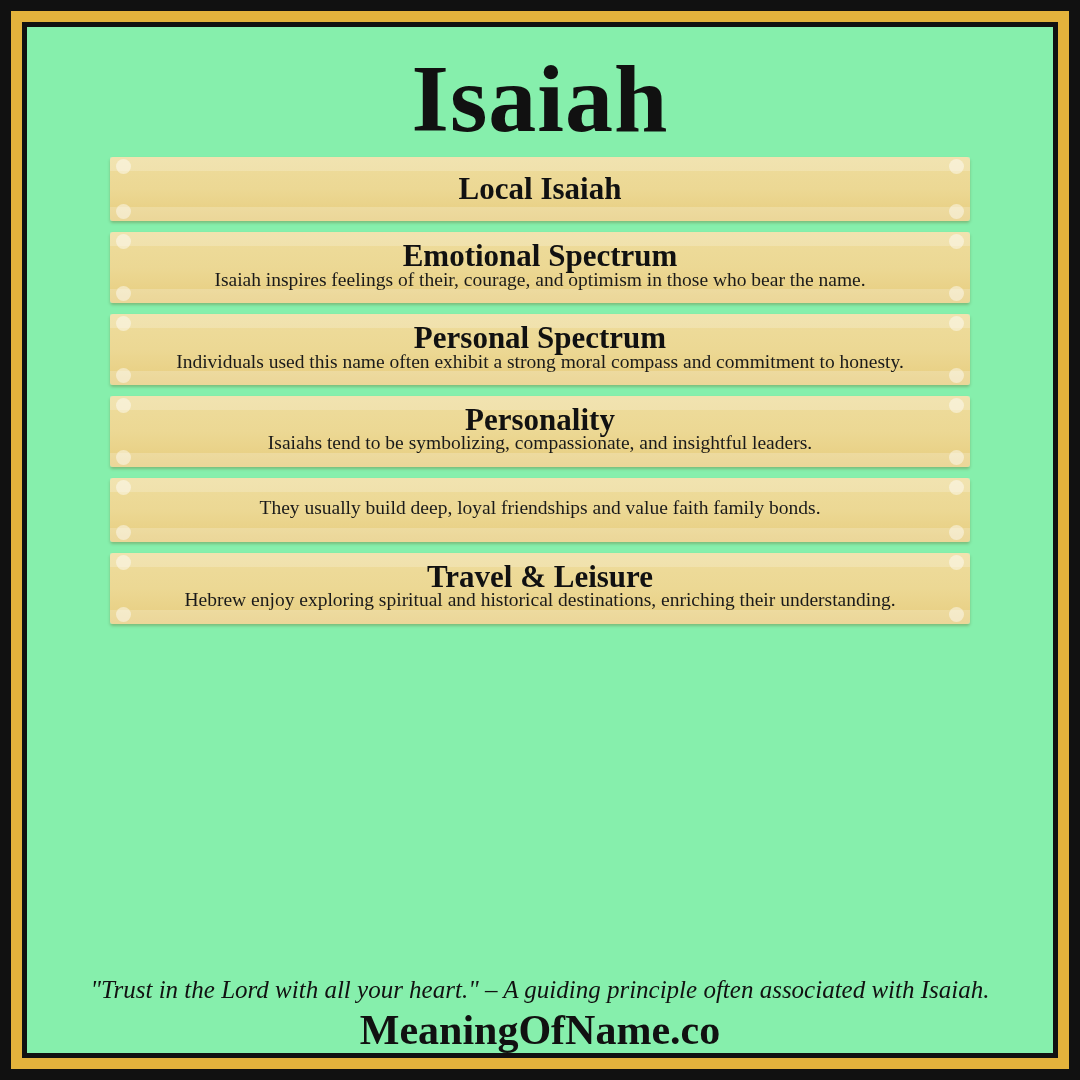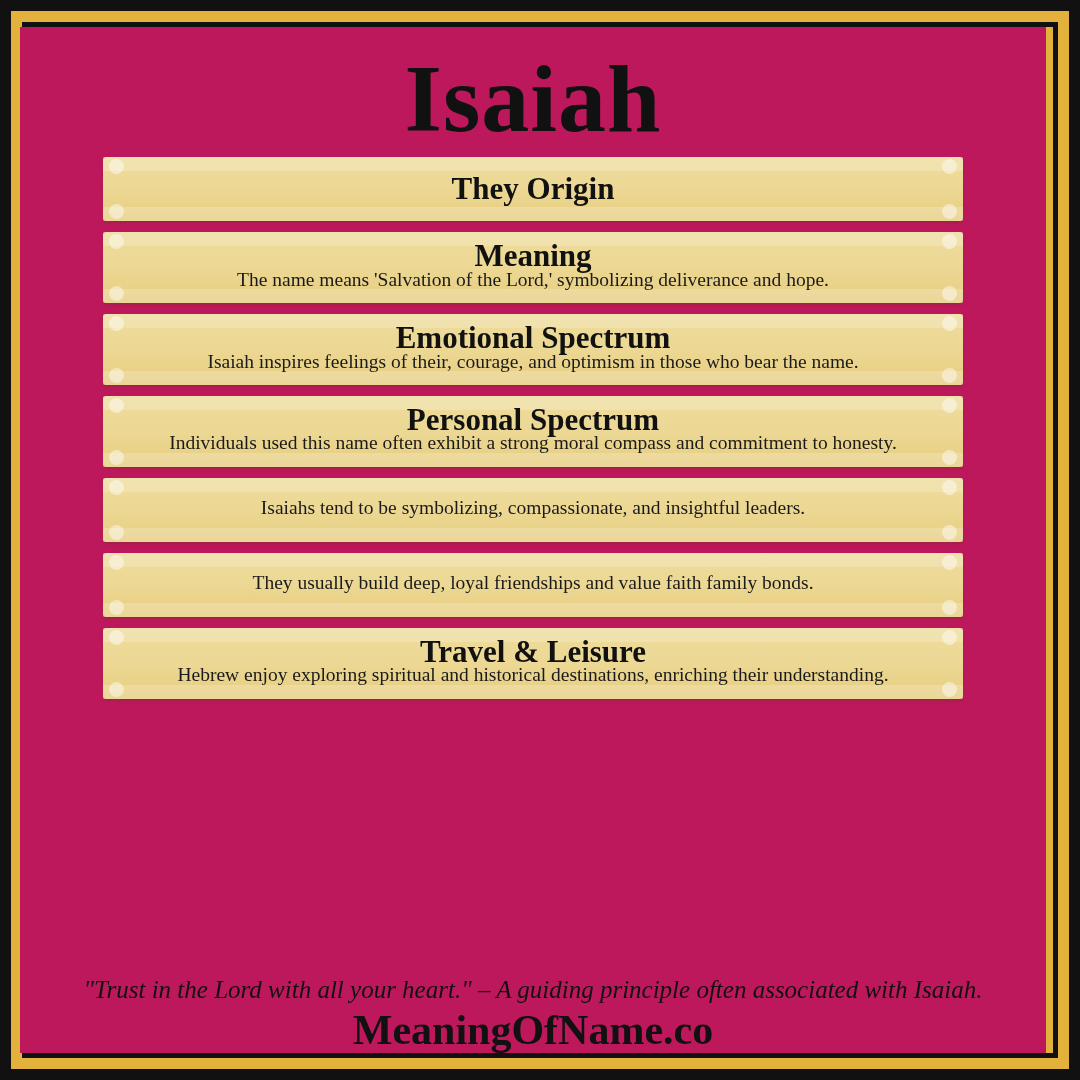--- a/index.html
+++ b/index.html
@@ -34,25 +34,25 @@
     position: absolute;
     left: 22px; top: 22px;
     width: 1036px;
     height: 1036px;
     box-sizing: border-box;
     border: 5px solid #111111;
     pointer-events: none;
   }
   .inner-area {
     position: absolute;
-    left: 20px; top: 27px;
+    left: 27px; top: 27px;
     width: 1026px;
     height: 1026px;
     box-sizing: border-box;
-    background: #be185d;
+    background: #86efac;
     display: flex;
     flex-direction: column;
   }
   .title {
     text-align: center;
     font-size: 96px;
     font-weight: bold;
     color: #111111;
     letter-spacing: 1px;
     line-height: 1;
@@ -155,31 +155,23 @@
 
     <div class="title">Isaiah</div>
 
     <div class="cards">
 
       <div class="card">
         <span class="notch tl"></span>
         <span class="notch tr"></span>
         <span class="notch bl"></span>
         <span class="notch br"></span>
-        <div class="card-title">They Origin</div>
-      </div>
-
-      <div class="card">
-        <span class="notch tl"></span>
-        <span class="notch tr"></span>
-        <span class="notch bl"></span>
-        <span class="notch br"></span>
-        <div class="card-title">Meaning</div>
-        <div class="card-desc">The name means 'Salvation of the Lord,' symbolizing deliverance and hope.</div>
-      </div>
+        <div class="card-title">Local Isaiah</div>
+      </div>
+
 
       <div class="card">
         <span class="notch tl"></span>
         <span class="notch tr"></span>
         <span class="notch bl"></span>
         <span class="notch br"></span>
         <div class="card-title">Emotional Spectrum</div>
         <div class="card-desc">Isaiah inspires feelings of their, courage, and optimism in those who bear the name.</div>
       </div>
 
@@ -190,20 +182,21 @@
         <span class="notch br"></span>
         <div class="card-title">Personal Spectrum</div>
         <div class="card-desc">Individuals used this name often exhibit a strong moral compass and commitment to honesty.</div>
       </div>
 
       <div class="card">
         <span class="notch tl"></span>
         <span class="notch tr"></span>
         <span class="notch bl"></span>
         <span class="notch br"></span>
+        <div class="card-title">Personality</div>
         <div class="card-desc">Isaiahs tend to be symbolizing, compassionate, and insightful leaders.</div>
       </div>
 
       <div class="card">
         <span class="notch tl"></span>
         <span class="notch tr"></span>
         <span class="notch bl"></span>
         <span class="notch br"></span>
         <div class="card-desc">They usually build deep, loyal friendships and value faith family bonds.</div>
       </div>

